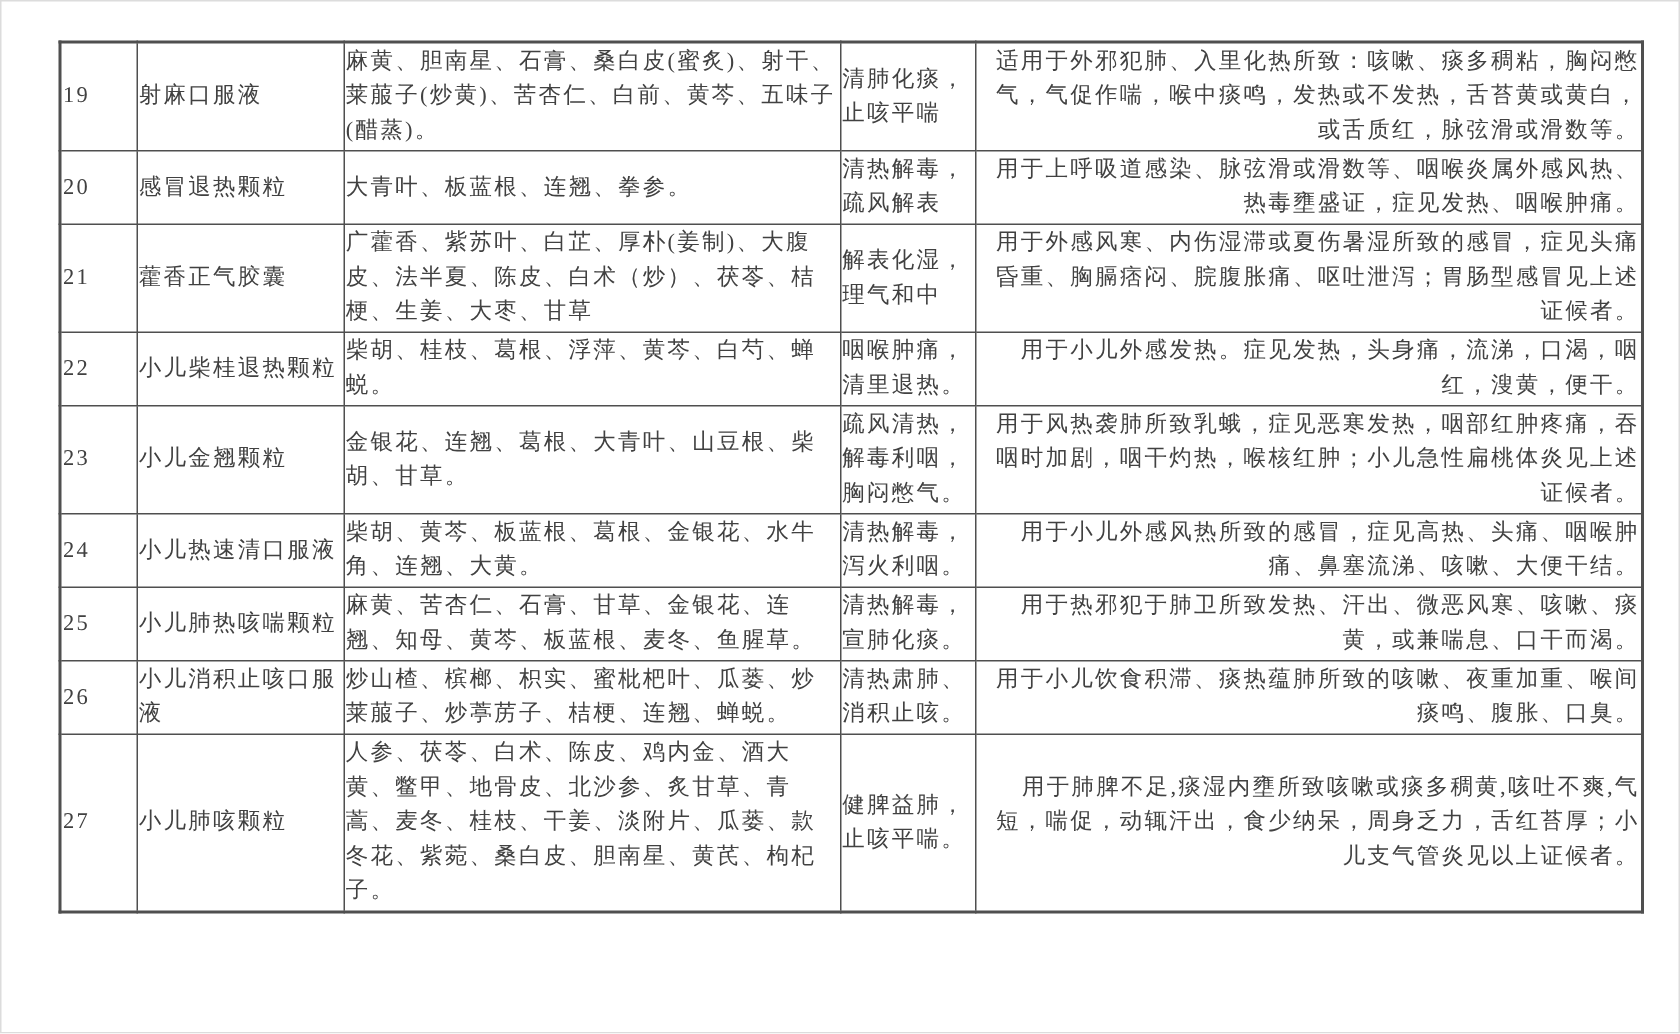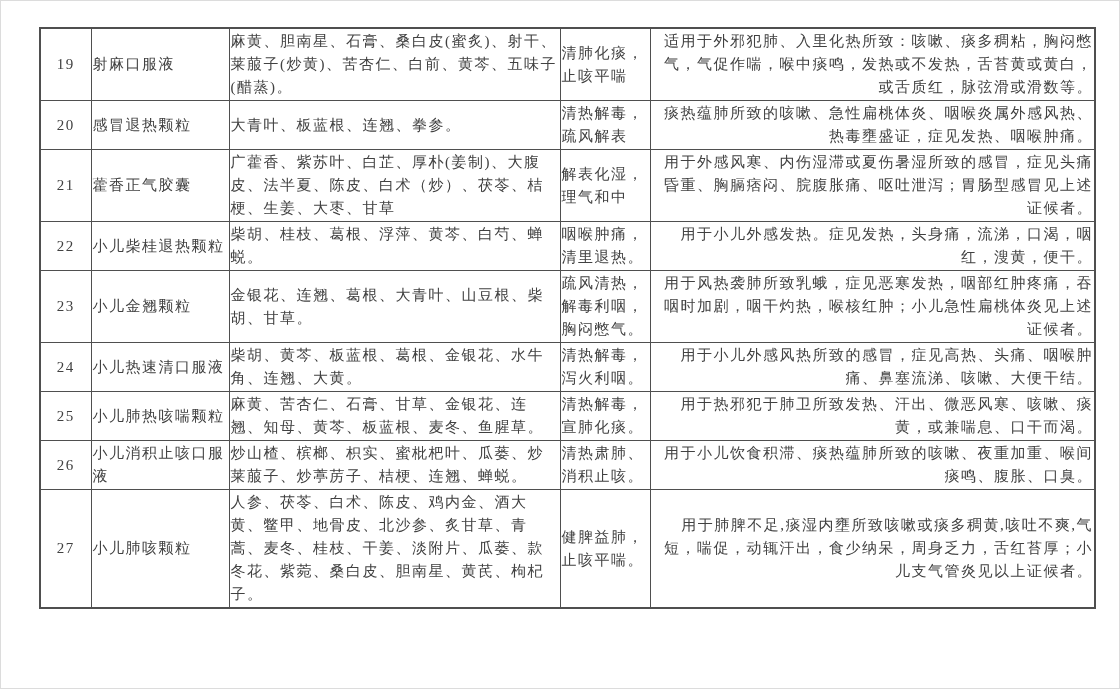--- a/index.html
+++ b/index.html
@@ -27,21 +27,21 @@
     vertical-align: middle;
     font-size: 15px;
     line-height: 23px;
     letter-spacing: 1.5px;
     color: #414141;
     overflow: hidden;
     overflow-wrap: anywhere;
     padding: 1px 1px;
     box-sizing: border-box;
   }
-  td.c-no   { text-align: center; padding: 1px 2px; letter-spacing: 0; }
+  td.c-no   { padding: 1px 2px; letter-spacing: 0; }
   td.c-name { padding: 1px 20px 1px 14px; }
   td.c-ing  { padding: 1px 7px; }
   td.c-fn   { padding: 1px 2px; }
   td.c-ind  { padding: 1px 8px 1px 10px; text-align: right; }
 </style>
 </head>
 <body>
 
 <div class="page">
   <table class="med-table">
@@ -58,21 +58,21 @@
         <td class="c-name">射麻口服液</td>
         <td class="c-ing">麻黄、胆南星、石膏、桑白皮(蜜炙)、射干、莱菔子(炒黄)、苦杏仁、白前、黄芩、五味子(醋蒸)。</td>
         <td class="c-fn">清肺化痰，止咳平喘</td>
         <td class="c-ind">适用于外邪犯肺、入里化热所致：咳嗽、痰多稠粘，胸闷憋气，气促作喘，喉中痰鸣，发热或不发热，舌苔黄或黄白，或舌质红，脉弦滑或滑数等。</td>
       </tr>
       <tr style="height:48px">
         <td class="c-no">20</td>
         <td class="c-name">感冒退热颗粒</td>
         <td class="c-ing">大青叶、板蓝根、连翘、拳参。</td>
         <td class="c-fn">清热解毒，疏风解表</td>
-        <td class="c-ind">痰热蕴肺所致的咳嗽、急性扁桃体炎、咽喉炎属外感风热、热毒壅盛证，症见发热、咽喉肿痛。</td>
+        <td class="c-ind">用于上呼吸道感染、脉弦滑或滑数等、咽喉炎属外感风热、热毒壅盛证，症见发热、咽喉肿痛。</td>
       </tr>
       <tr style="height:72px">
         <td class="c-no">21</td>
         <td class="c-name">藿香正气胶囊</td>
         <td class="c-ing">广藿香、紫苏叶、白芷、厚朴(姜制)、大腹皮、法半夏、陈皮、白术（炒）、茯苓、桔梗、生姜、大枣、甘草</td>
         <td class="c-fn">解表化湿，理气和中</td>
         <td class="c-ind">用于外感风寒、内伤湿滞或夏伤暑湿所致的感冒，症见头痛昏重、胸膈痞闷、脘腹胀痛、呕吐泄泻；胃肠型感冒见上述证候者。</td>
       </tr>
       <tr style="height:47px">
         <td class="c-no">22</td>

